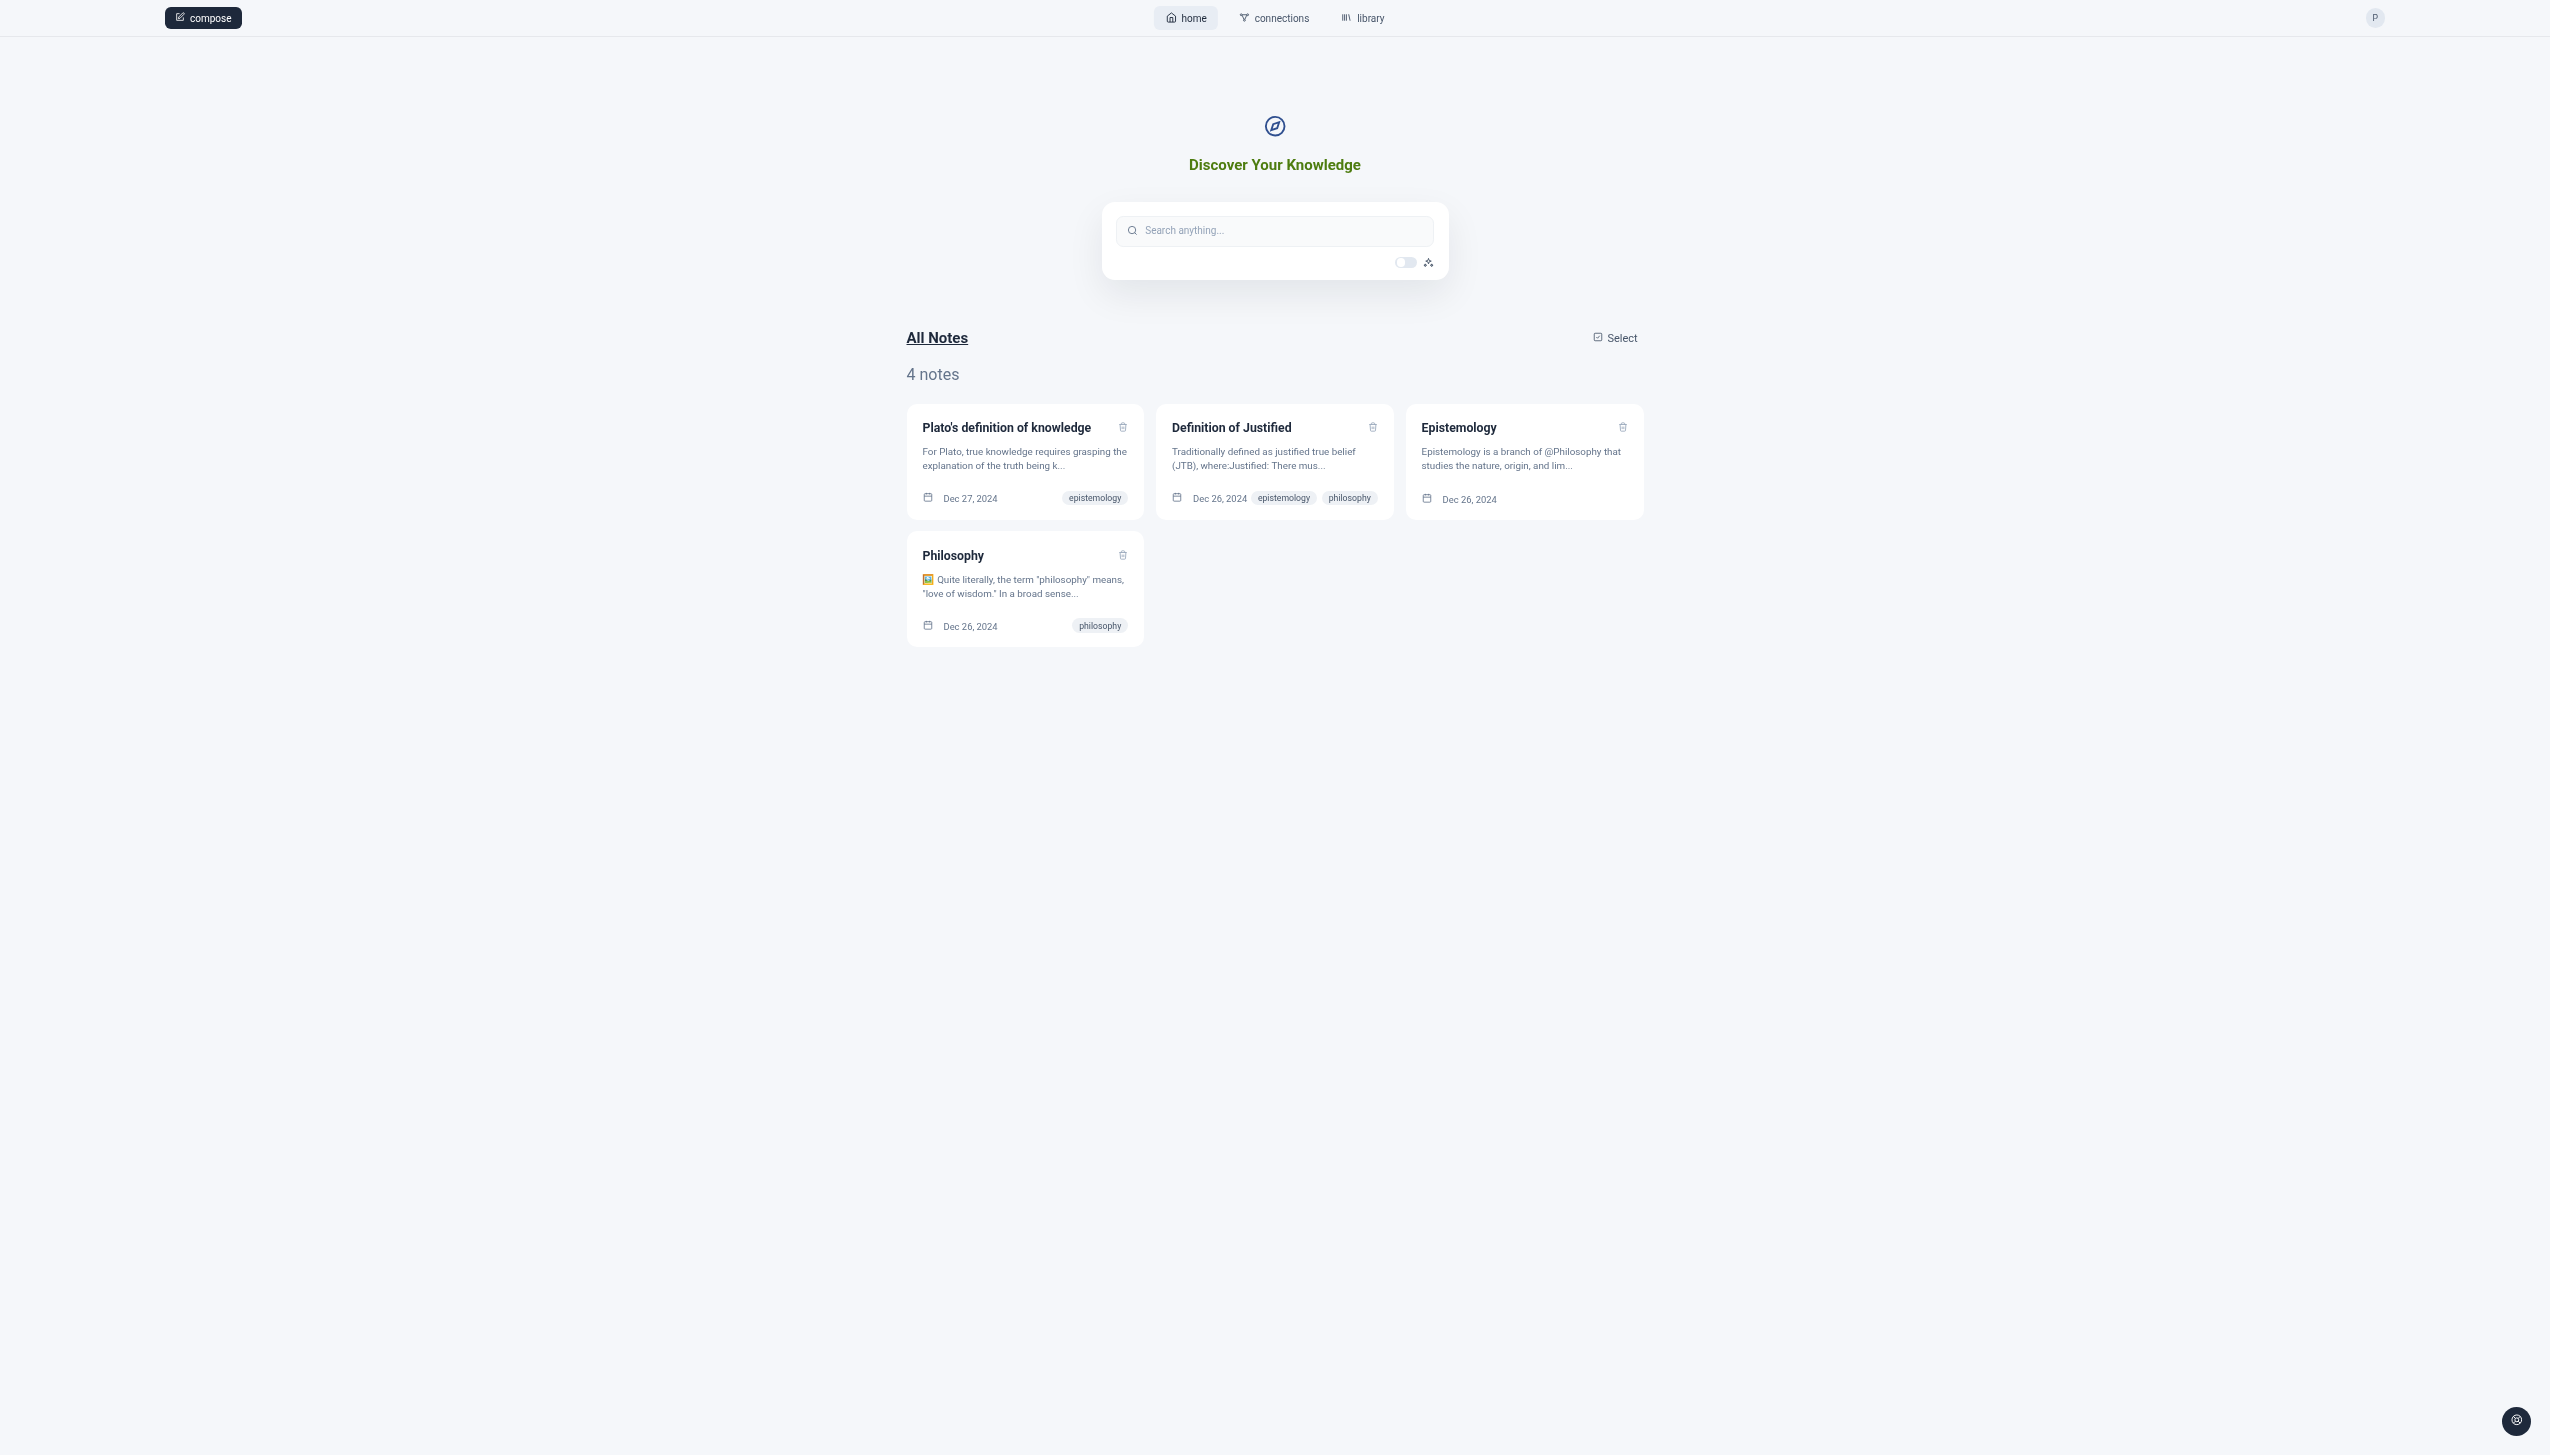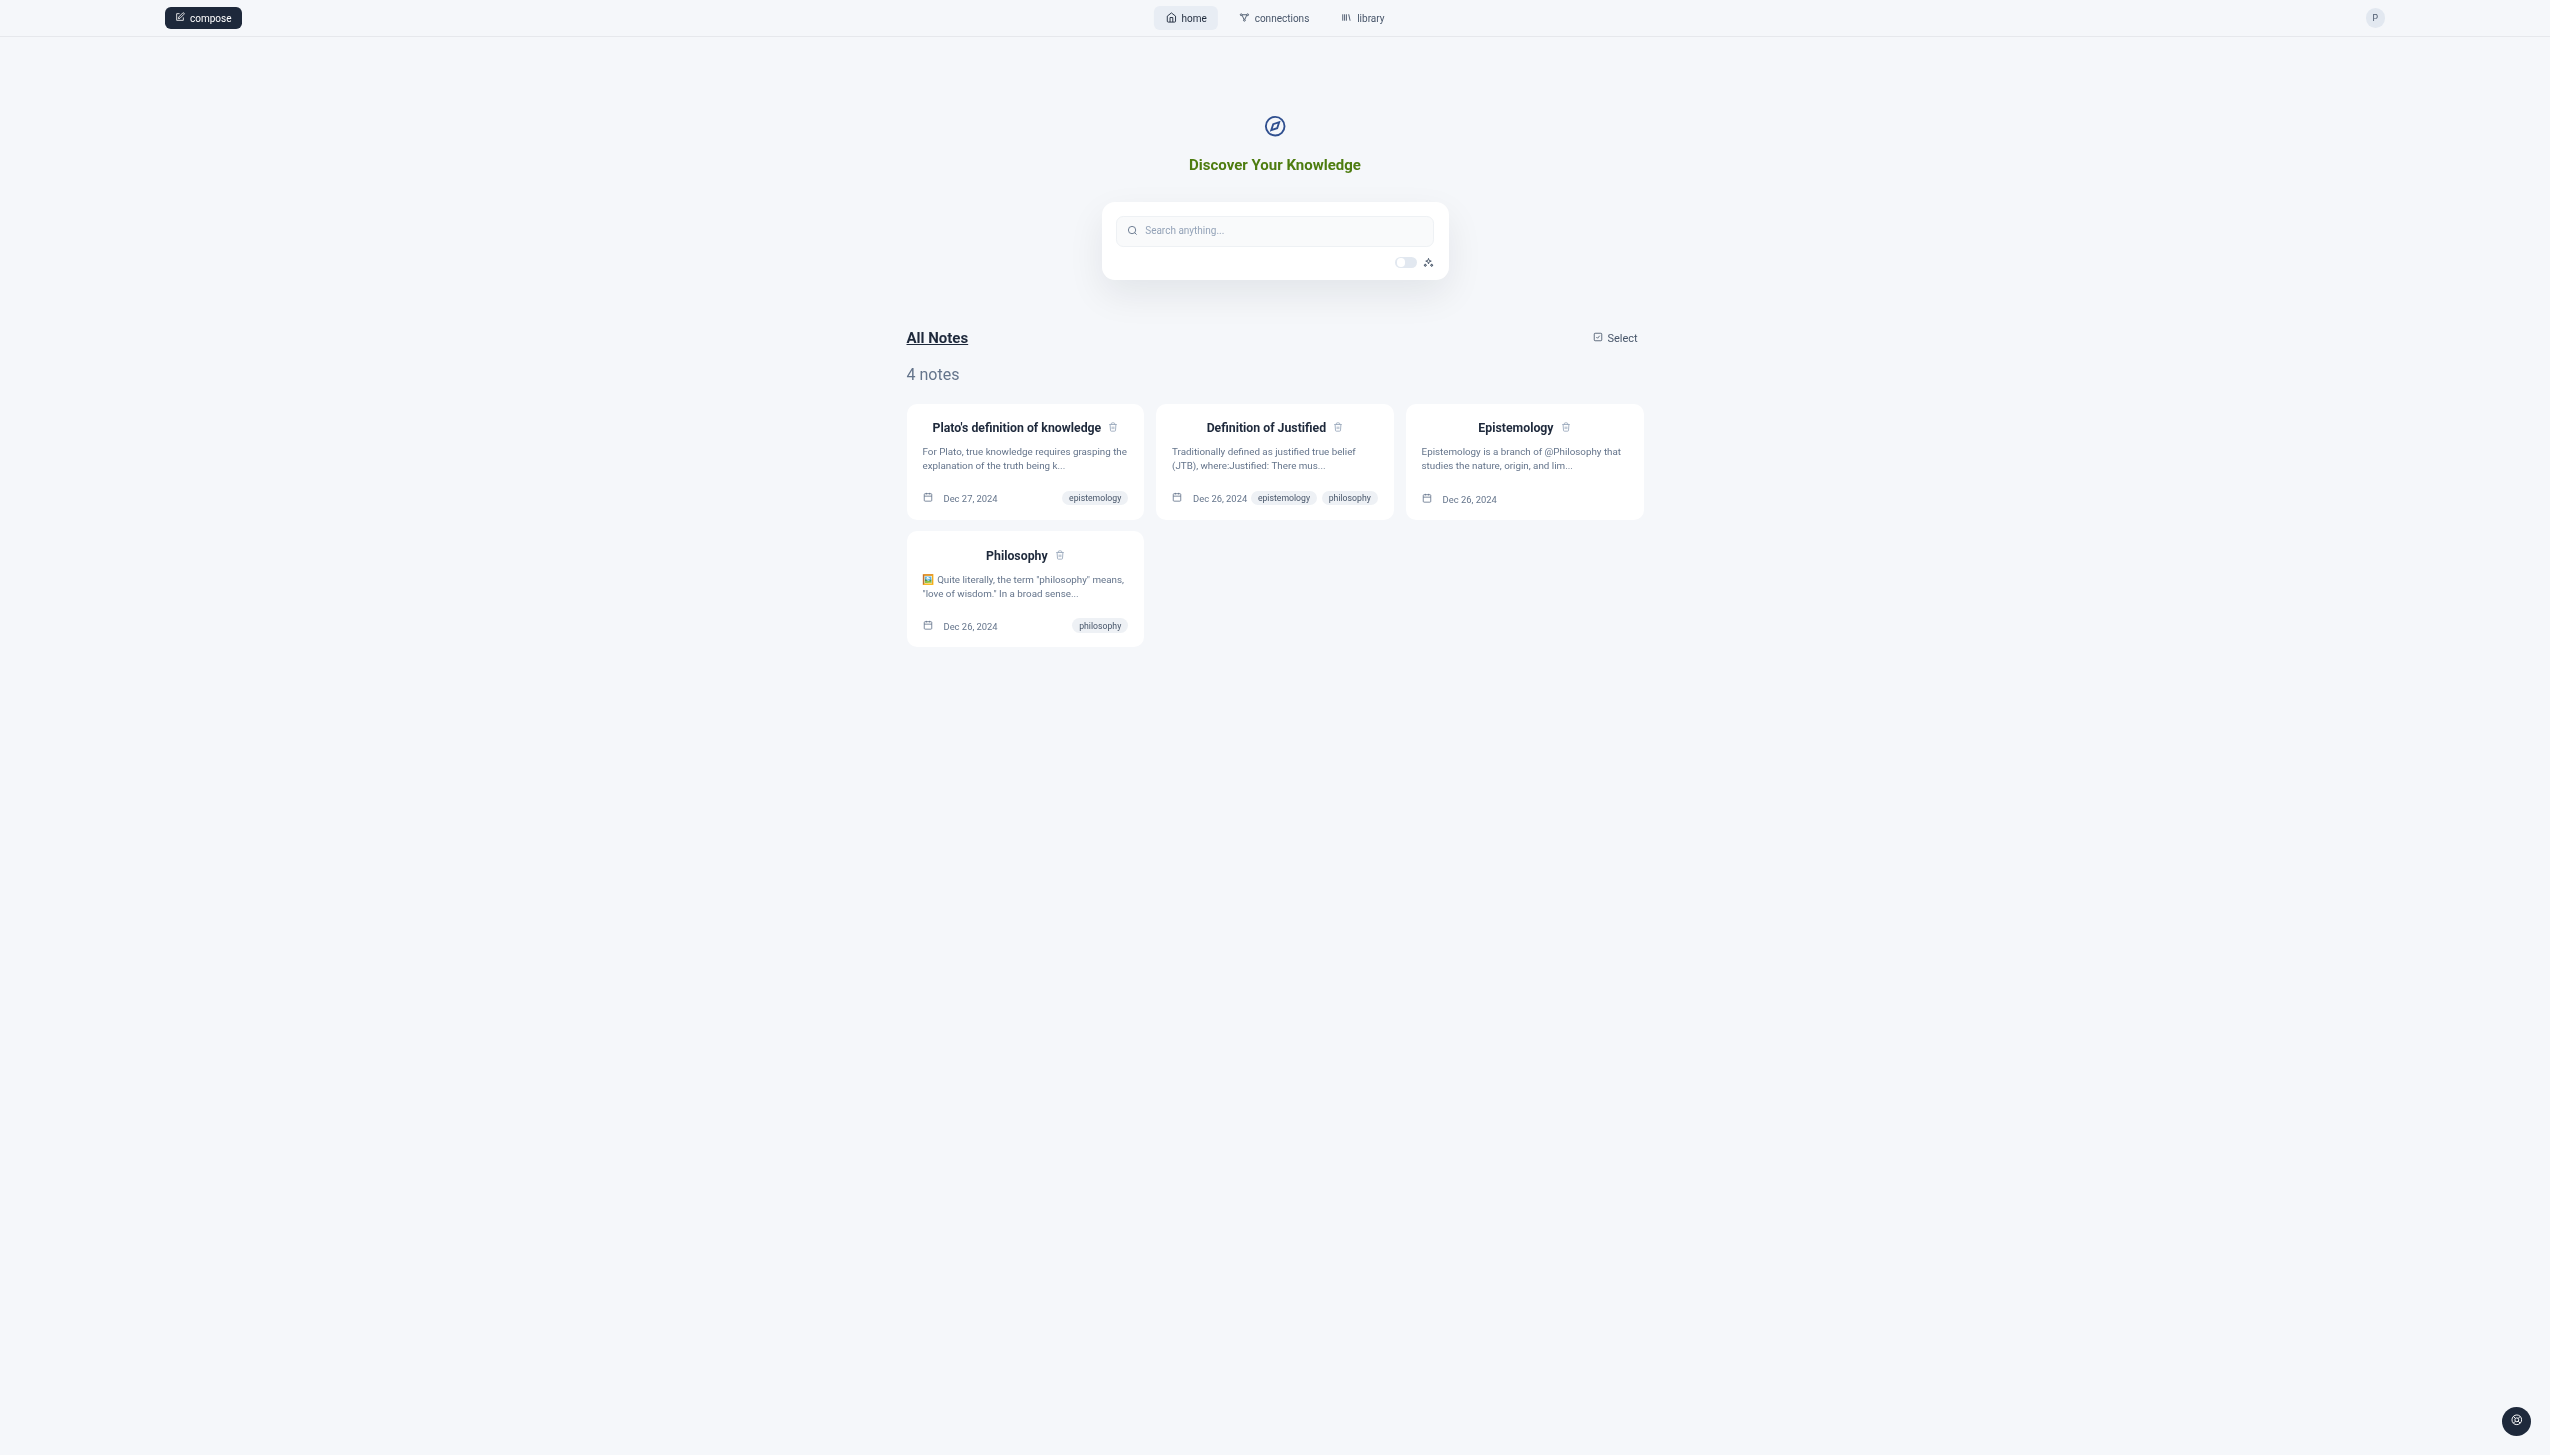--- a/index.html
+++ b/index.html
@@ -188,21 +188,21 @@
       background: #fff;
       border-radius: 10px;
       padding: 17.3px 16px 14.5px;
       min-height: 108px;
       display: flex;
       flex-direction: column;
       cursor: pointer;
     }
     .card-header {
       display: flex;
-      justify-content: center;
+      justify-content: space-between;
       align-items: flex-start;
       gap: 7.2px;
     }
     .card-title {
       font-size: 12.3px;
       font-weight: 700;
       color: #1e293b;
       line-height: 1.3;
     }
     .trash-btn {

